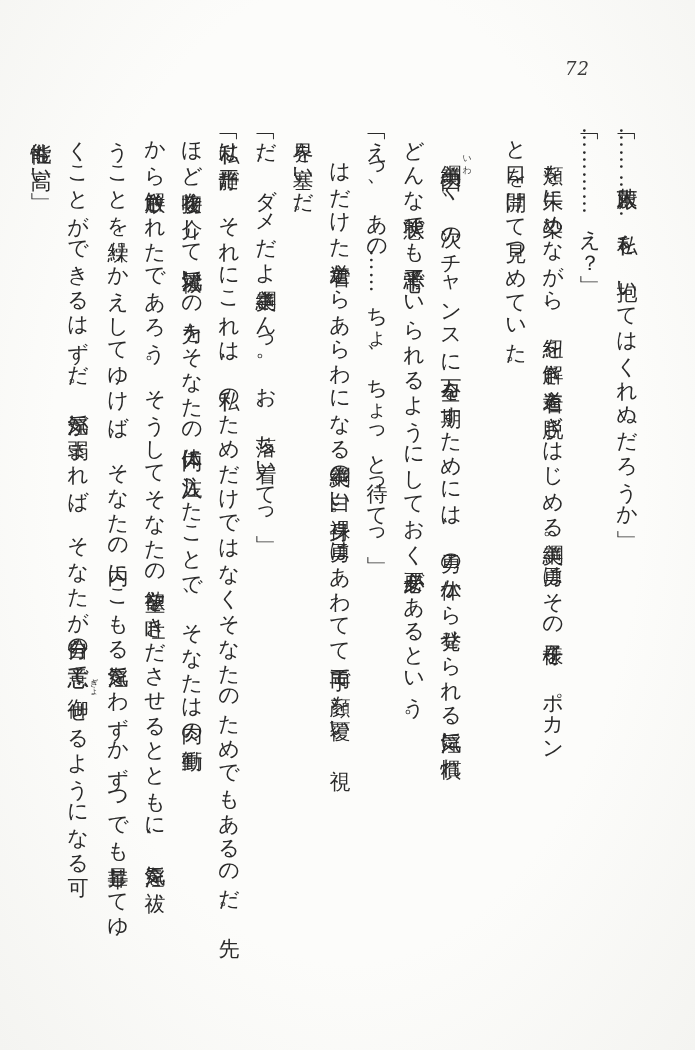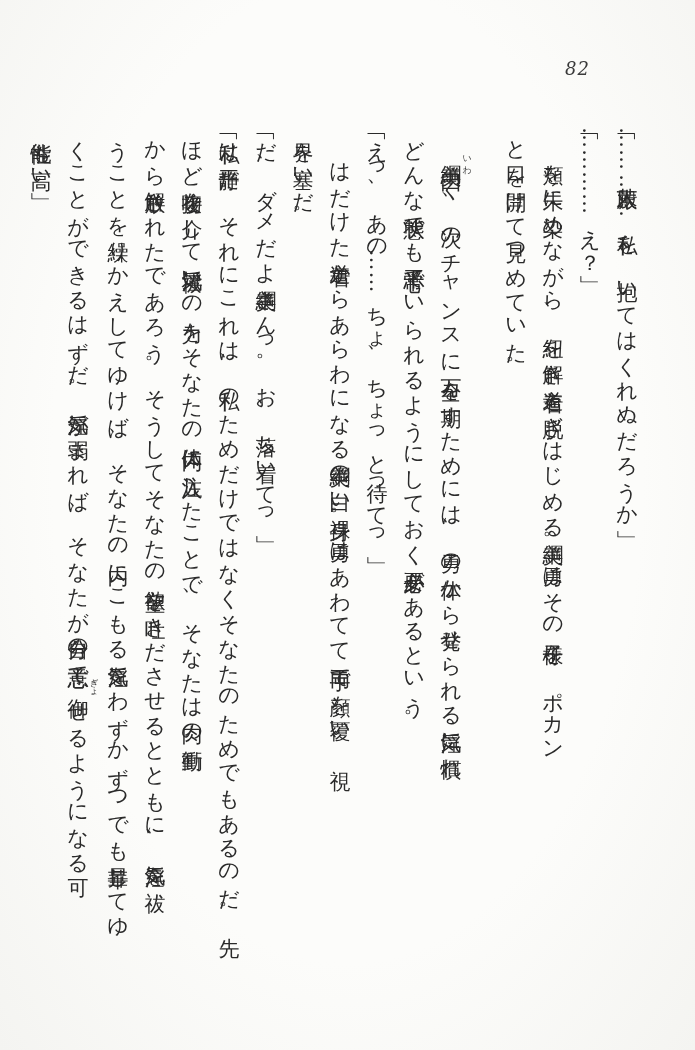--- a/index.html
+++ b/index.html
@@ -56,21 +56,21 @@
   rt {
     font-size: 9px;
     letter-spacing: 0;
     color: #3a3a3a;
   }
 </style>
 </head>
 <body>
 
 <div class="page">
-  <div class="page-number">82</div>
+  <div class="page-number">72</div>
   <div class="text-block">
       <p class="text-line">「……茨木殿……私を、抱いてはくれぬだろうか」</p>
       <p class="text-line">「…………え？」</p>
       <p class="text-line indent">頬を朱に染めながら、紐を解き道着を脱ぎはじめる美綱。勇はその様子を、ポカン</p>
       <p class="text-line">と口を開けて見つめていた。</p>
       <p class="text-line indent gap">美綱<ruby>曰<rt>いわ</rt></ruby>く、次のチャンスに万全を期すためには、勇の体から発せられる淫気に慣れ、</p>
       <p class="text-line">どんな状態でも平常心でいられるようにしておく必要があるという。</p>
       <p class="text-line">「えっ、あの……ちょ、ちょっと待ってっ」</p>
       <p class="text-line indent">はだけた道着からあらわになる美綱の白い裸身。勇はあわてて両手で顔を覆い、視</p>
       <p class="text-line">界を塞いだ。</p>

